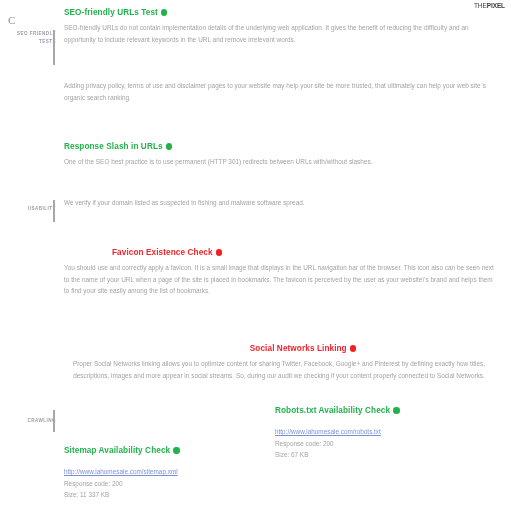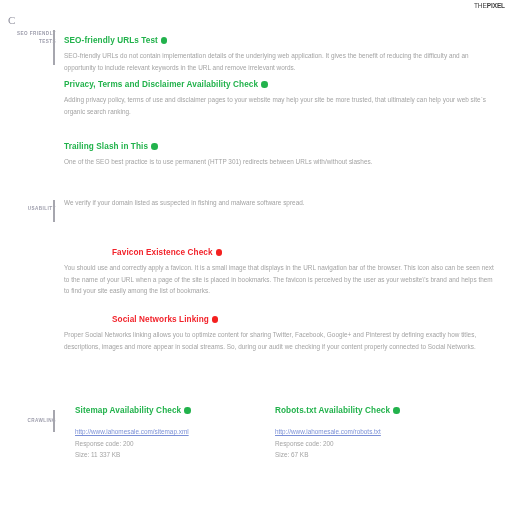--- a/index.html
+++ b/index.html
@@ -122,21 +122,21 @@
     position: absolute;
     left: 64px;
     top: 0;
     width: 440px;
   }
   .col {
     position: absolute;
     top: 0;
     width: 210px;
   }
-  .col.left  { left: 11px; }
+  .col.left  { left: 0; margin-top: 40px; }
   .col.right { left: 211px; }
 
   .link {
     display: inline-block;
     font-size: 6.4px;
     line-height: 11px;
     color: #7b90d6;
     text-decoration: underline;
     margin: 0 0 1px 0;
   }
@@ -157,52 +157,51 @@
   </div>
 
   <div class="corner-letter">C</div>
 
   <div class="section" style="top:8px;">
     <div class="rail">
       <div class="rail-label" style="top:22px;">SEO FRIENDLY TESTS</div>
       <div class="rail-bar" style="top:22px;height:35px;"></div>
     </div>
 
-    <div class="content" style="top:0px;margin-top:28px;">
+    <div class="content" style="top:0px;">
       <div class="check-title ok"><span>SEO-friendly URLs Test</span><span class="dot ok"></span></div>
       <p class="check-desc">SEO-friendly URLs do not contain implementation details of the underlying web application. It gives the benefit of reducing the difficulty and an opportunity to include relevant keywords in the URL and remove irrelevant words.</p>
     </div>
 
     <div class="content" style="top:72px;">
-      <div class="check-title ok"><span>Privacy, Terms and Disclaimer Availability Check</span><span class="dot ok"></span></div>
       <p class="check-desc">Adding privacy policy, terms of use and disclaimer pages to your website may help your site be more trusted, that ultimately can help your web site`s organic search ranking.</p>
     </div>
 
     <div class="content" style="top:134px;">
-      <div class="check-title ok"><span>Trailing Slash in This</span><span class="dot ok"></span></div>
+      <div class="check-title ok"><span>Response Slash in URLs</span><span class="dot ok"></span></div>
       <p class="check-desc">One of the SEO best practice is to use permanent (HTTP 301) redirects between URLs with/without slashes.</p>
     </div>
   </div>
 
   <div class="section" style="top:190px;">
     <div class="rail">
       <div class="rail-label" style="top:15px;">USABILITY</div>
       <div class="rail-bar" style="top:10px;height:22px;"></div>
     </div>
 
     <div class="content" style="top:7px;">
       <p class="check-desc">We verify if your domain listed as suspected in fishing and malware software spread.</p>
     </div>
 
     <div class="content" style="top:58px;">
       <div class="check-title bad"><span>Favicon Existence Check</span><span class="dot bad"></span></div>
       <p class="check-desc">You should use and correctly apply a favicon. It is a small image that displays in the URL navigation bar of the browser. This icon also can be seen next to the name of your URL when a page of the site is placed in bookmarks. The favicon is perceived by the user as your website\'s brand and helps them to find your site easily among the list of bookmarks.</p>
     </div>
 
-    <div class="content" style="top:125px;">
+    <div class="content" style="top:154px;text-align:center;">
       <div class="check-title bad"><span>Social Networks Linking</span><span class="dot bad"></span></div>
       <p class="check-desc">Proper Social Networks linking allows you to optimize content for sharing Twitter, Facebook, Google+ and Pinterest by defining exactly how titles, descriptions, images and more appear in social streams. So, during our audit we checking if your content properly connected to Social Networks.</p>
     </div>
   </div>
 
   <div class="section" style="top:406px;">
     <div class="rail">
       <div class="rail-label" style="top:11px;">CRAWLING</div>
       <div class="rail-bar" style="top:4px;height:22px;"></div>
     </div>

